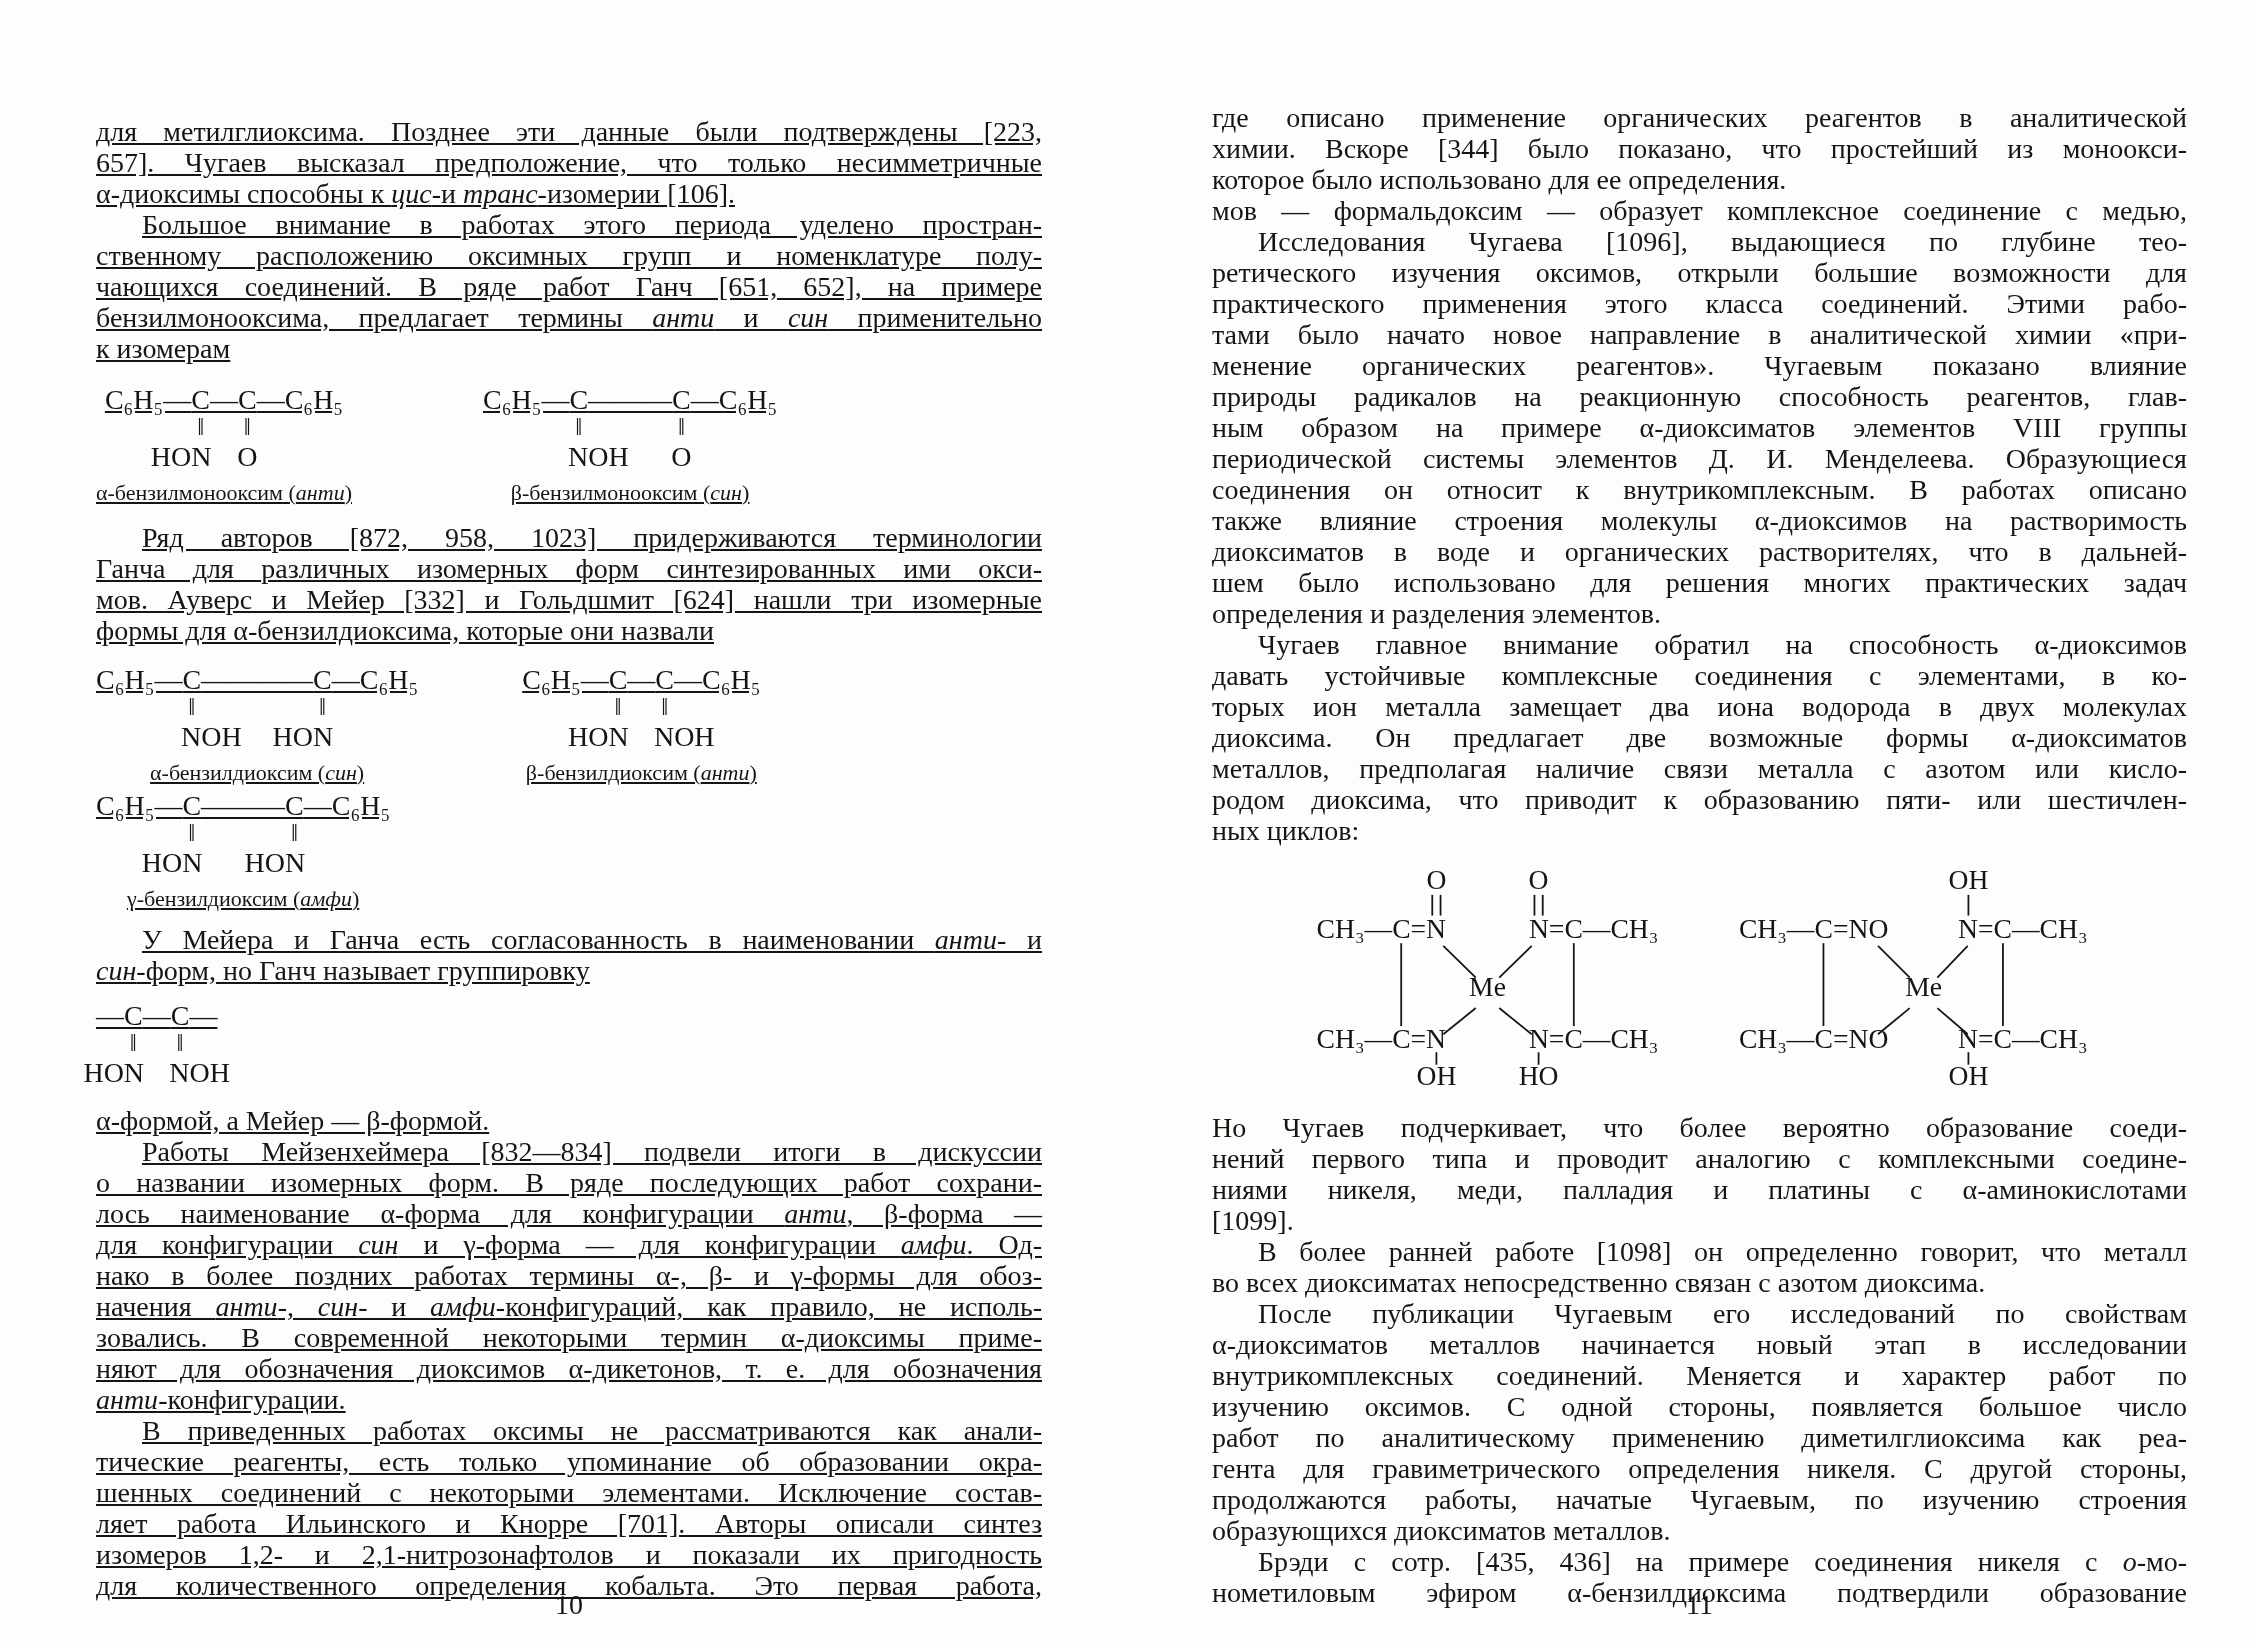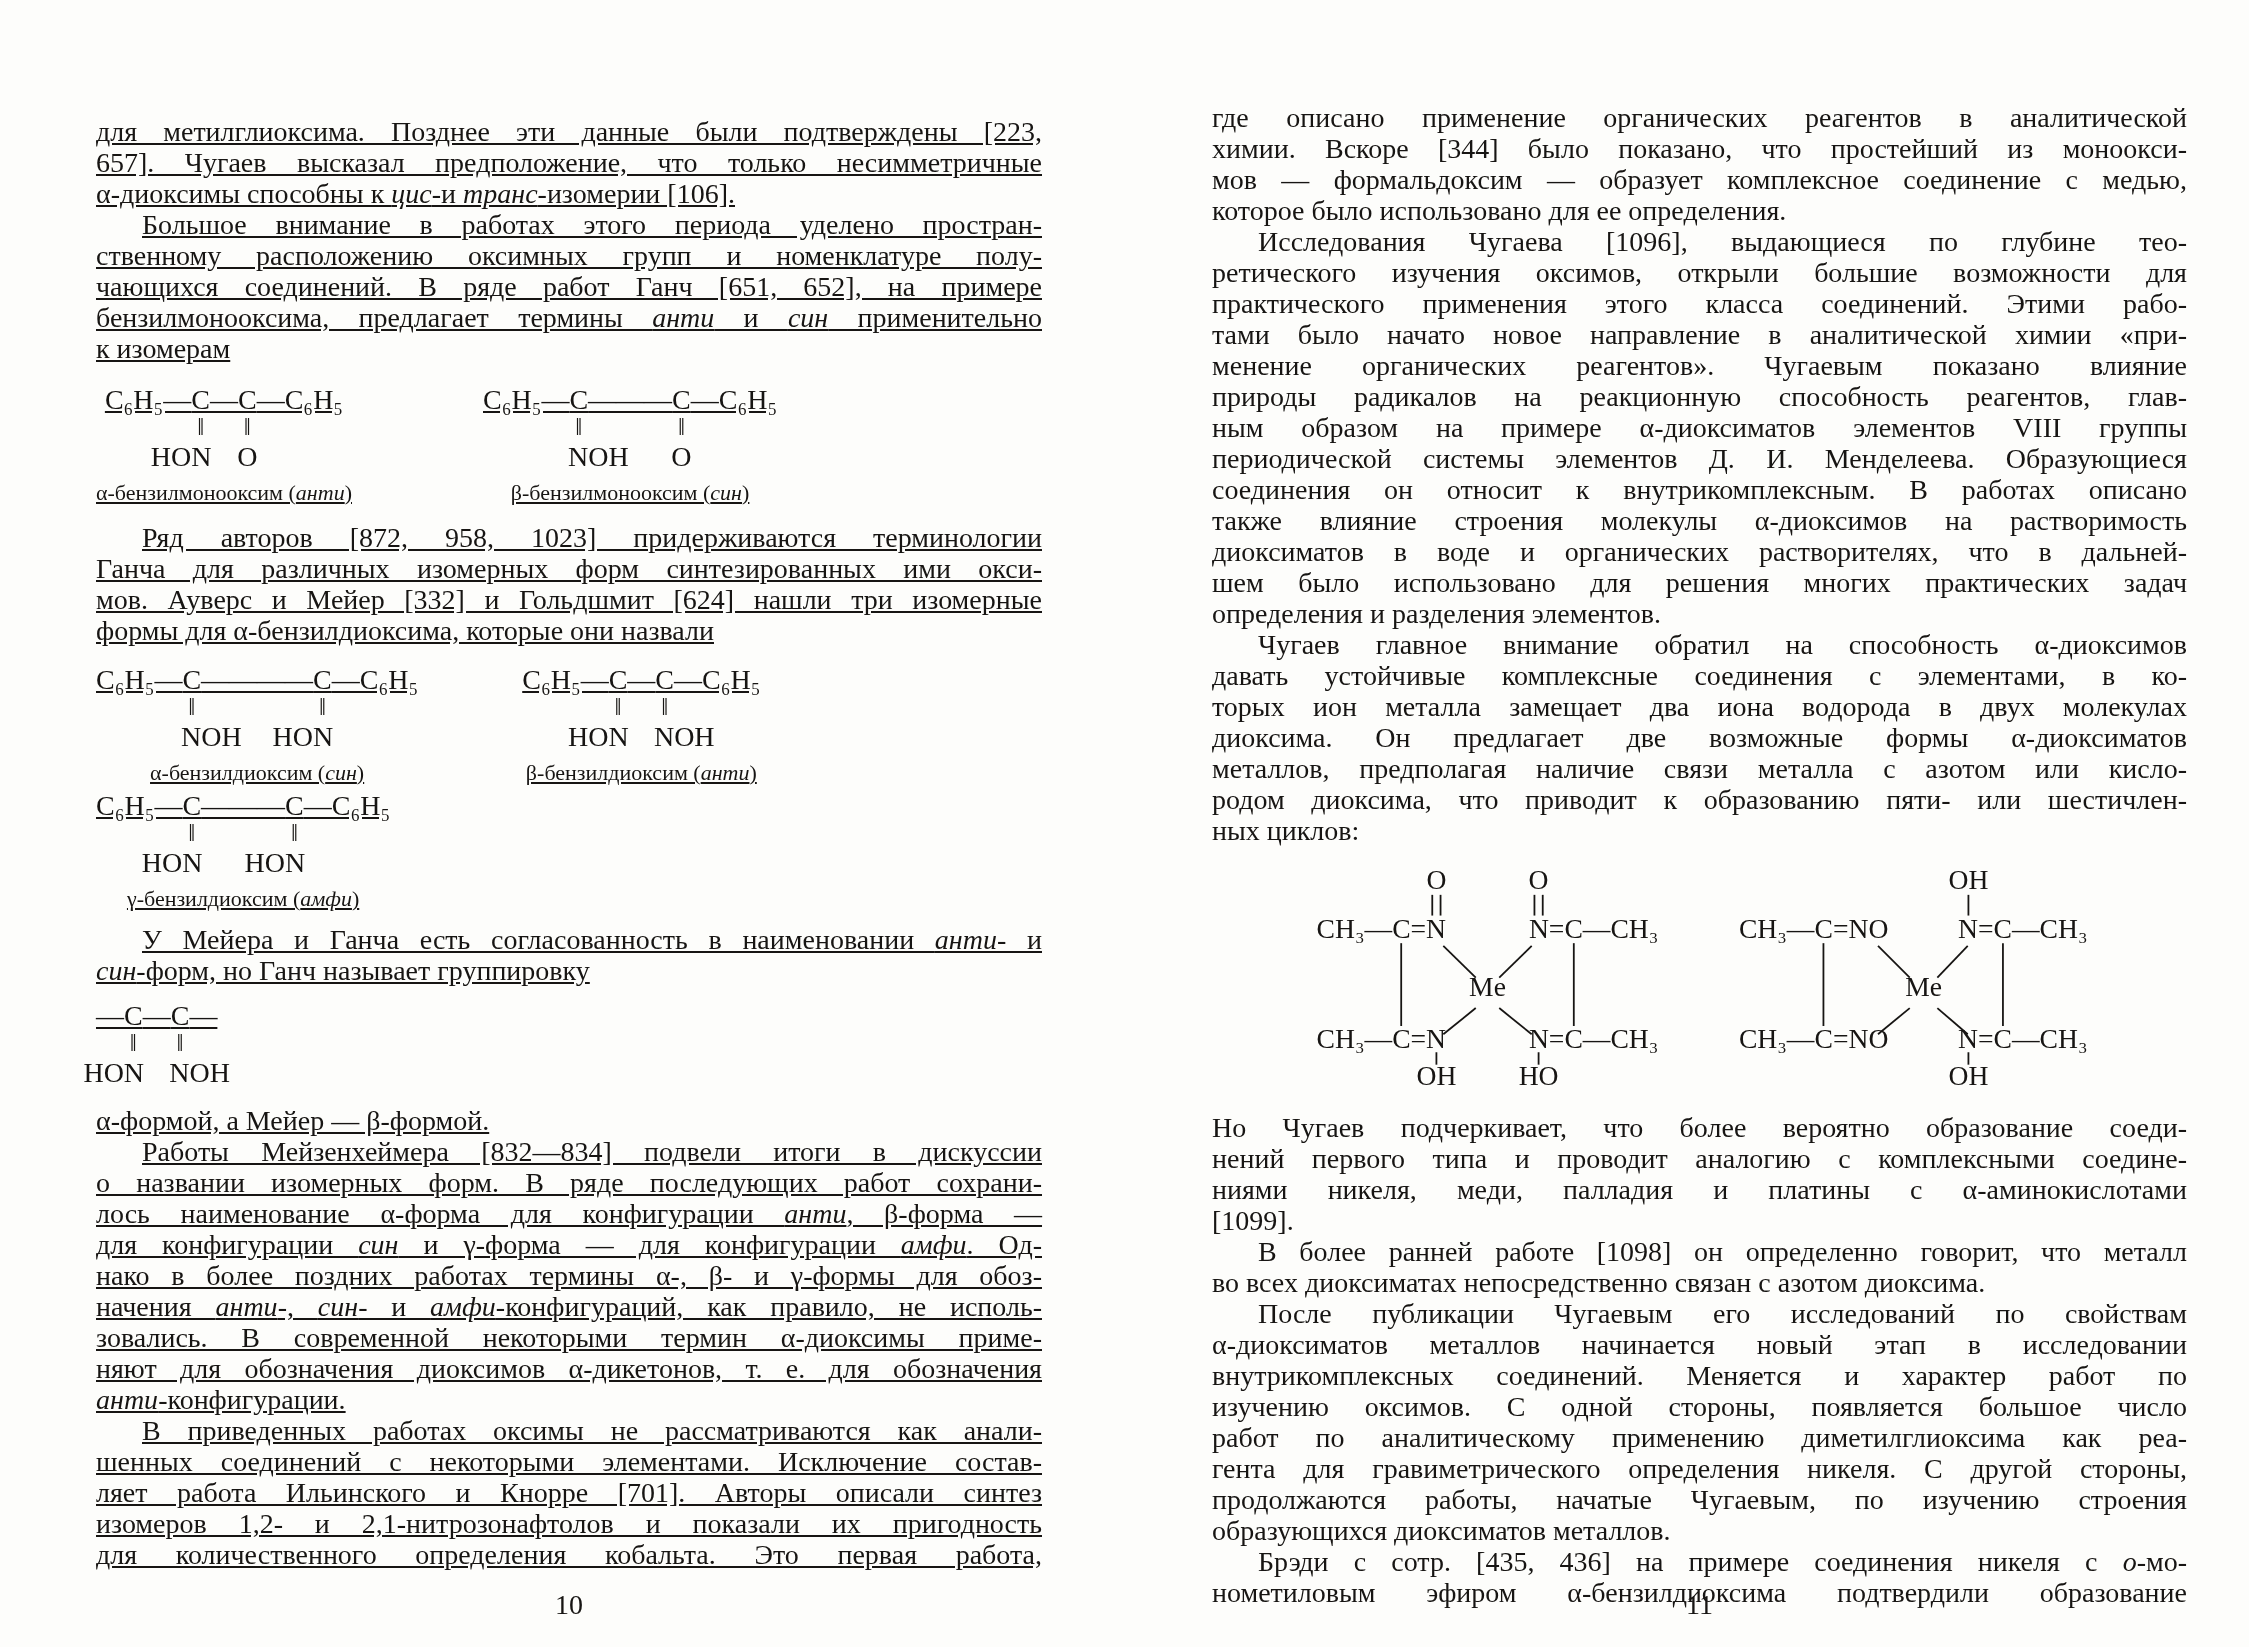--- a/index.html
+++ b/index.html
@@ -132,36 +132,37 @@
       <div class="pline">лось наименование α-форма для конфигурации <i>анти</i>, β-форма —</div>
       <div class="pline">для конфигурации <i>син</i> и γ-форма — для конфигурации <i>амфи</i>. Од-</div>
       <div class="pline">нако в более поздних работах термины α-, β- и γ-формы для обоз-</div>
       <div class="pline">начения <i>анти</i>-, <i>син</i>- и <i>амфи</i>-конфигураций, как правило, не исполь-</div>
       <div class="pline">зовались. В современной некоторыми термин α-диоксимы приме-</div>
       <div class="pline">няют для обозначения диоксимов α-дикетонов, т. е. для обозначения</div>
       <div class="pline plast"><i>анти</i>-конфигурации.</div>
     </div>
   <div class="para ind">
       <div class="pline">В приведенных работах оксимы не рассматриваются как анали-</div>
+      <div class="pline">тические реагенты, есть только упоминание об образовании окра-</div>
       <div class="pline">шенных соединений с некоторыми элементами. Исключение состав-</div>
       <div class="pline">ляет работа Ильинского и Кнорре [701]. Авторы описали синтез</div>
       <div class="pline">изомеров 1,2- и 2,1-нитрозонафтолов и показали их пригодность</div>
       <div class="pline">для количественного определения кобальта. Это первая работа,</div>
     </div>
 
   <div class="pagenum">10</div>
 </div>
 
 <div class="page" id="right-page">
 
   <div class="para">
       <div class="pline">где описано применение органических реагентов в аналитической</div>
       <div class="pline">химии. Вскоре [344] было показано, что простейший из моноокси-</div>
+      <div class="pline plast">которое было использовано для ее определения.</div>
       <div class="pline">мов — формальдоксим — образует комплексное соединение с медью,</div>
-      <div class="pline plast">которое было использовано для ее определения.</div>
     </div>
   <div class="para ind">
       <div class="pline">Исследования Чугаева [1096], выдающиеся по глубине тео-</div>
       <div class="pline">ретического изучения оксимов, открыли большие возможности для</div>
       <div class="pline">практического применения этого класса соединений. Этими рабо-</div>
       <div class="pline">тами было начато новое направление в аналитической химии «при-</div>
       <div class="pline">менение органических реагентов». Чугаевым показано влияние</div>
       <div class="pline">природы радикалов на реакционную способность реагентов, глав-</div>
       <div class="pline">ным образом на примере α-диоксиматов элементов VIII группы</div>
       <div class="pline">периодической системы элементов Д. И. Менделеева. Образующиеся</div>

